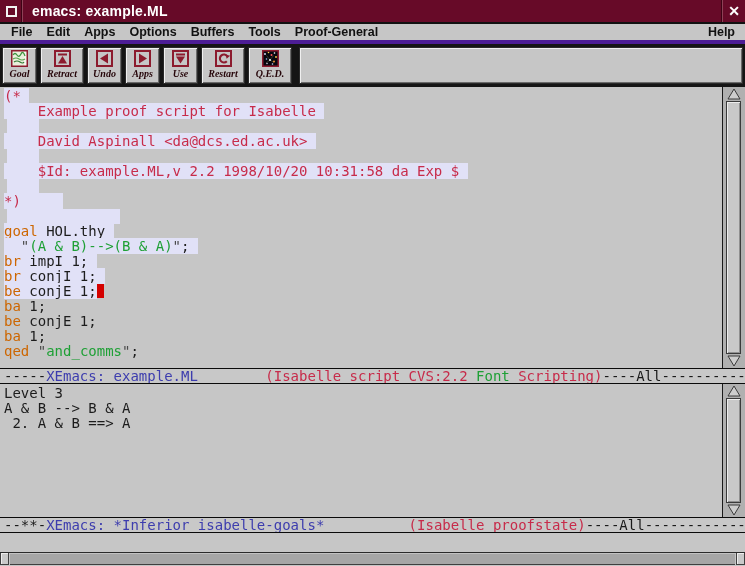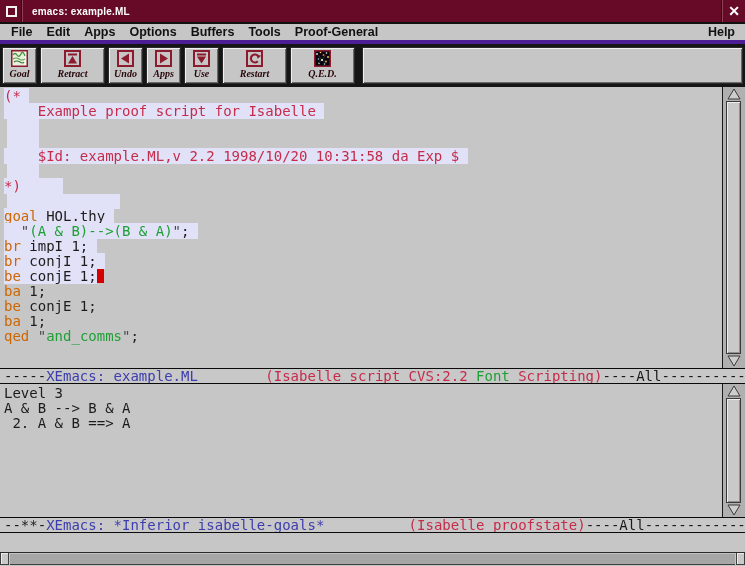--- a/index.html
+++ b/index.html
@@ -14,21 +14,21 @@
   
   .titlebar {
     height:22px; background:var(--c-titlebar_bg,#670a28);
     display:flex; align-items:center; color:#fff; flex:0 0 auto;
   }
   .win-menu-btn { width:22px; display:flex; justify-content:center; align-items:center; height:100%; }
   .win-menu-glyph { width:11px; height:11px; border:2px solid #f2f2f2; background:transparent; }
   .tb-sep { width:1px; height:100%; background:#8d4257; box-shadow:-1px 0 0 #3d0314; }
   .title-text {
     flex:1; font-family:"Liberation Sans", sans-serif; font-weight:bold;
-    font-size:10px; padding-left:9px; letter-spacing:0.2px;
+    font-size:14px; padding-left:9px; letter-spacing:0.2px;
   }
   .close-btn { width:22px; height:100%; display:flex; align-items:center; justify-content:center;
     font-family:"Liberation Sans", sans-serif; font-weight:bold; font-size:14px; color:#fff; }
   .title-gap { height:2px; background:#111; flex:0 0 auto; }
   
   .menubar {
     height:20px; background:var(--c-menubar_bg,#c6c6c6); display:flex; align-items:center;
     font-family:"Liberation Sans", sans-serif; font-weight:bold; font-size:12.5px; color:#111;
     padding:0 4px; flex:0 0 auto; border-bottom:4px solid #4c1d95;
   }
@@ -37,21 +37,21 @@
   
   .toolbar {
     height:43px; background:var(--c-toolbar_bg,#151515); display:flex; align-items:flex-start;
     padding:3px 2px 0 2px; gap:3px; flex:0 0 auto;
   }
   .tool-btn {
     width:35px; height:37px; background:#c6c6c6; border:1px solid #2a2a2a;
     box-shadow:inset 1px 1px 0 #f0f0f0, inset -1px -1px 0 #6a6a6a;
     display:flex; flex-direction:column; align-items:center; padding-top:2px;
   }
-  .tool-btn.wide { width:65px; }
+  .tool-btn.wide { width:44px; }
   .tool-icon { width:17px; height:17px; flex:0 0 auto; }
   .tool-icon svg { display:block; width:17px; height:17px; }
   .tool-label {
     font-family:"Liberation Serif", serif; font-style:italic; font-weight:bold;
     font-size:10px; color:#26060a; margin-top:1px; white-space:nowrap;
   }
   .tool-filler {
     flex:1; height:37px; background:#c6c6c6; border:1px solid #2a2a2a; margin-left:4px;
     box-shadow:inset 1px 1px 0 #f0f0f0, inset -1px -1px 0 #6a6a6a;
   }
@@ -219,20 +219,21 @@
         <span class="tool-label">Q.E.D.</span>
       </div>
       <div class="tool-filler"></div>
     </div>
 
   <div class="buffer-window script-window">
     <div class="text-area" id="script-lines">
         <div class="line"><span class="hl"><span class="seg-comment">(*</span><span> </span></span></div>
         <div class="line"><span class="hl"><span class="seg-comment">    Example proof script for Isabelle</span><span> </span></span></div>
         <div class="line"><span class="blank-strip" style="margin-left: 3px; width: 32px;"></span></div>
+        <div class="line"><span class="hl"><span class="seg-comment">    David Aspinall &lt;da@dcs.ed.ac.uk&gt;</span><span> </span></span></div>
         <div class="line"><span class="blank-strip" style="margin-left: 3px; width: 32px;"></span></div>
         <div class="line"><span class="hl"><span class="seg-comment">    $Id: example.ML,v 2.2 1998/10/20 10:31:58 da Exp $</span><span> </span></span></div>
         <div class="line"><span class="blank-strip" style="margin-left: 3px; width: 32px;"></span></div>
         <div class="line"><span class="hl"><span class="seg-comment">*)</span><span>     </span></span></div>
         <div class="line"><span class="blank-strip" style="margin-left: 3px; width: 113px;"></span></div>
         <div class="line"><span class="hl"><span class="seg-keyword">goal</span><span class="seg-plain"> HOL.thy</span><span> </span></span></div>
         <div class="line"><span class="hl"><span class="seg-plain">  </span><span class="seg-quote">"</span><span class="seg-string">(A &amp; B)--&gt;(B &amp; A)</span><span class="seg-quote">"</span><span class="seg-plain">;</span><span> </span></span></div>
         <div class="line"><span class="hl"><span class="seg-keyword">br</span><span class="seg-plain"> impI 1;</span><span> </span></span></div>
         <div class="line"><span class="hl"><span class="seg-keyword">br</span><span class="seg-plain"> conjI 1;</span><span> </span></span></div>
         <div class="line"><span class="hl"><span class="seg-keyword">be</span><span class="seg-plain"> conjE 1;</span></span><span class="cursor-block"></span></div>

